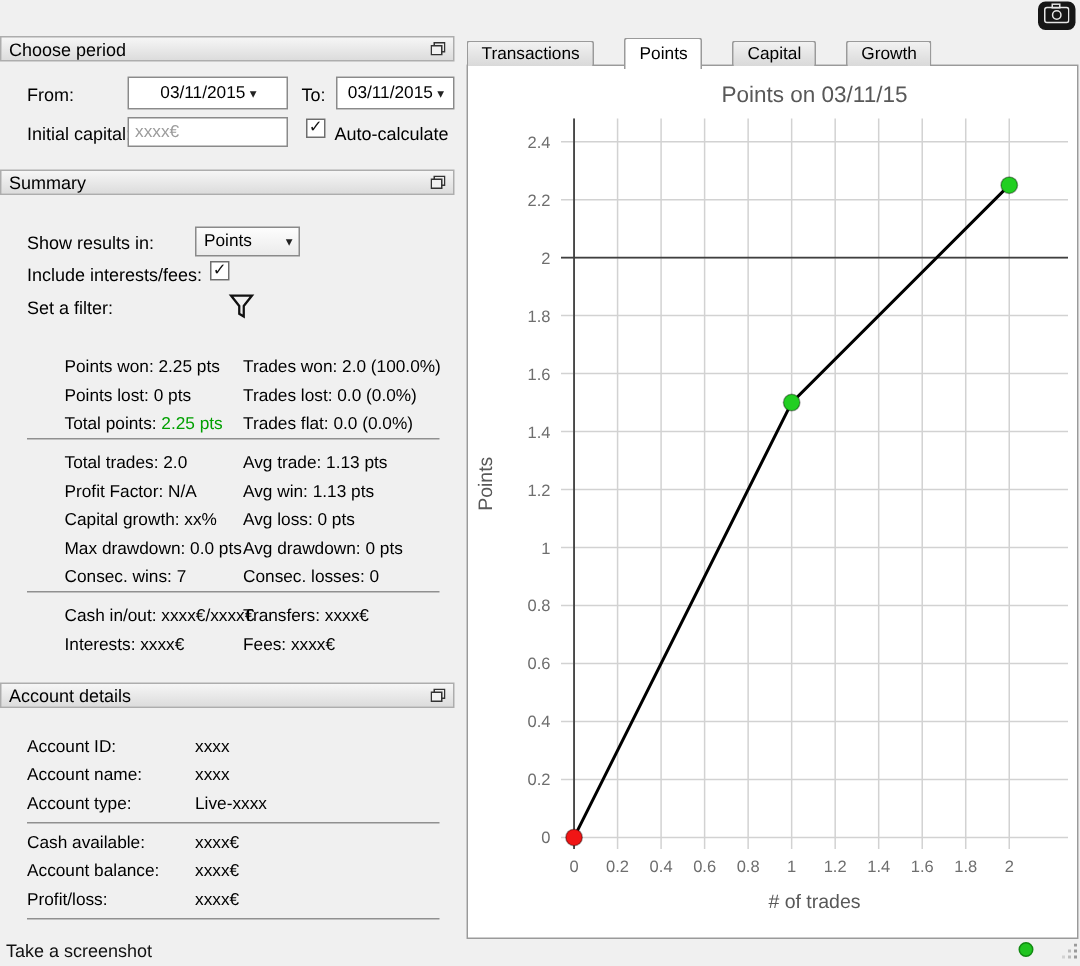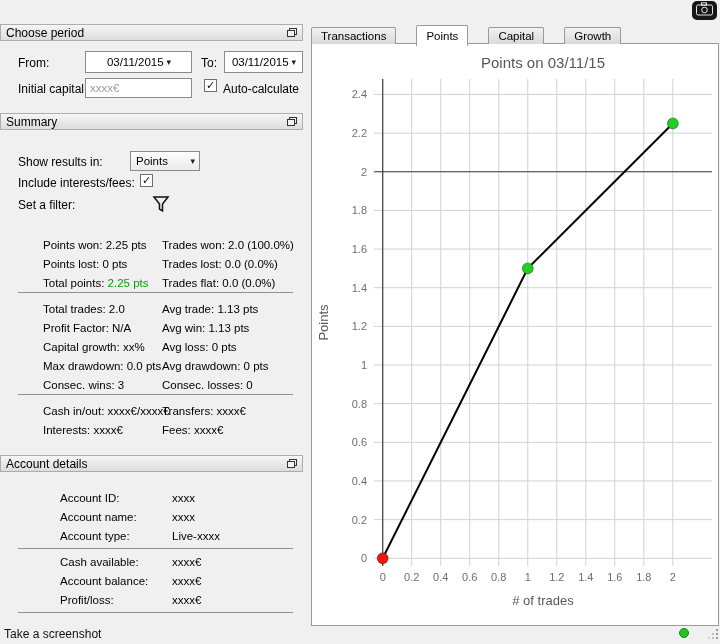--- a/index.html
+++ b/index.html
@@ -29,21 +29,21 @@
   .stats{position:absolute;left:0;right:0;font-size:11.5px;}
   .stats-row{display:flex;height:19px;align-items:flex-end;margin-left:25px;}
   .stats-row .cl{width:137px;padding-left:18px;white-space:nowrap;}
   .stats-row .cr{flex:1;white-space:nowrap;}
   .divider{height:1px;background:#909090;margin:3px 10px 3px 18px;}
   .green{color:#00a000;}
 
   
   .acct{position:absolute;left:0;right:0;font-size:11.5px;}
   .acct-row{display:flex;height:19px;align-items:center;}
-  .acct-row .al{width:130px;padding-left:18px;margin-left:42px;}
+  .acct-row .al{width:130px;padding-left:18px;}
 
   .footer-link{position:absolute;left:4px;top:627px;color:#111;}
 
   
   .tabs{position:absolute;left:311px;top:24px;height:20px;display:flex;align-items:flex-end;gap:20px;z-index:3;}
   .tab{height:17px;padding:0 9px;background:linear-gradient(#f2f2f2,#d9d9d9);border:1px solid #9a9a9a;border-bottom:none;border-radius:2px 2px 0 0;display:flex;align-items:center;font-size:11.5px;}
   .tab.active{height:21px;background:#fff;margin-bottom:-2px;z-index:4;}
   .chart-panel{position:absolute;left:311px;top:43px;width:408px;height:583px;background:#fff;border:1px solid #9a9a9a;}
   .tick{font-size:11px;fill:#6e6e6e;font-family:"Liberation Sans",sans-serif;}
   .chart-title{font-size:15px;fill:#585858;font-family:"Liberation Sans",sans-serif;}
@@ -141,21 +141,21 @@
       </div>
       <div class="stats-row">
         <span class="cl">Capital growth: xx%</span>
         <span class="cr">Avg loss: 0 pts</span>
       </div>
       <div class="stats-row">
         <span class="cl">Max drawdown: 0.0 pts</span>
         <span class="cr">Avg drawdown: 0 pts</span>
       </div>
       <div class="stats-row">
-        <span class="cl">Consec. wins: 3</span>
+        <span class="cl">Consec. wins: 7</span>
         <span class="cr">Consec. losses: 0</span>
       </div>
       <div class="divider"></div>
       <div class="stats-row">
         <span class="cl">Cash in/out: xxxx€/xxxx€</span>
         <span class="cr">Transfers: xxxx€</span>
       </div>
       <div class="stats-row">
         <span class="cl">Interests: xxxx€</span>
         <span class="cr">Fees: xxxx€</span>

